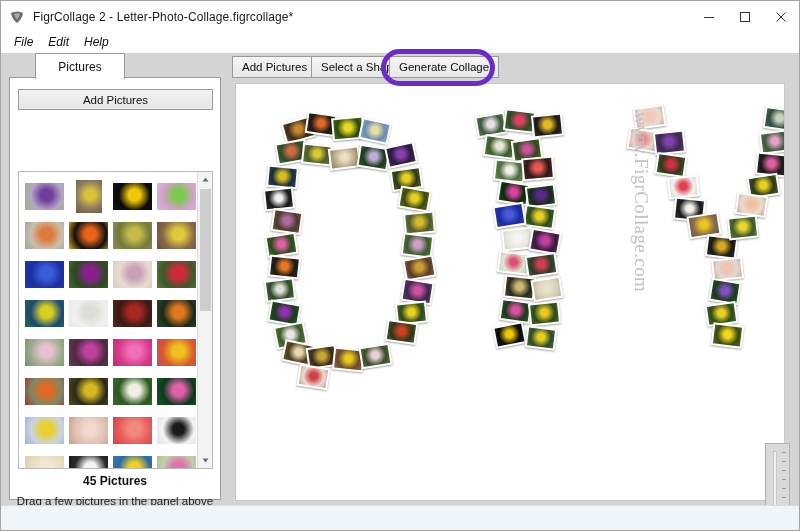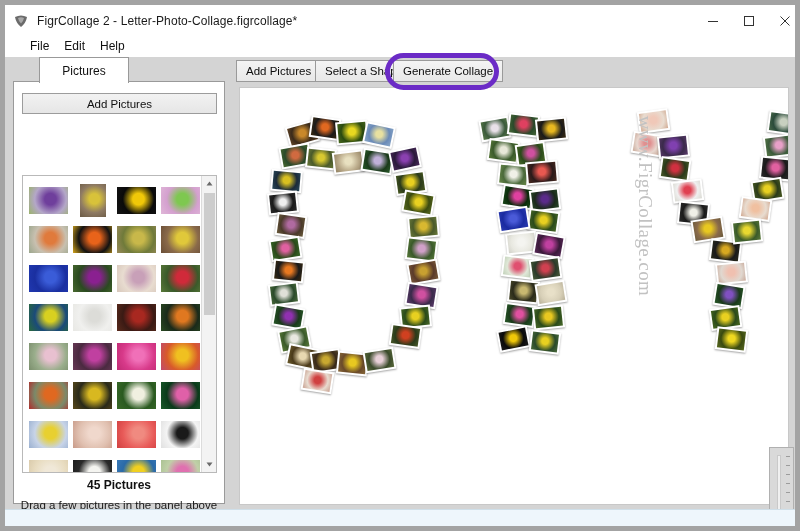--- a/index.html
+++ b/index.html
@@ -7,21 +7,21 @@
     margin: 0; padding: 0;
     width: 800px; height: 531px;
     overflow: hidden;
     font-family: "Liberation Sans", sans-serif;
     background: #eef5fb;
   }
   #app-window {
     position: absolute; left: 0; top: 0;
     width: 800px; height: 531px;
     background: #ffffff;
-    border: 5px solid #a3a3a3;
+    border: 1px solid #a3a3a3;
     overflow: hidden;
   }
   
   #title-bar {
     position: absolute; left: 0; top: 0;
     width: 798px; height: 31px;
     background: #ffffff;
     display: flex; align-items: center;
   }
   #app-icon {
@@ -38,21 +38,22 @@
     display: flex; align-items: center; justify-content: center;
     color: #333;
   }
   .win-btn svg { display: block; }
   
   #menu-bar {
     position: absolute; left: 0; top: 31px;
     width: 798px; height: 21px;
     background: #ffffff;
     display: flex; align-items: center;
-    padding-left: 19px;
+    padding-left: 7px;
+    font-style: italic;
   }
   .menu-item {
     font-size: 12px; color: #101010;
     padding: 2px 9px 3px 6px;
     white-space: nowrap;
   }
   
   #body-area {
     position: absolute; left: 0; top: 52px;
     width: 798px; height: 452px;

